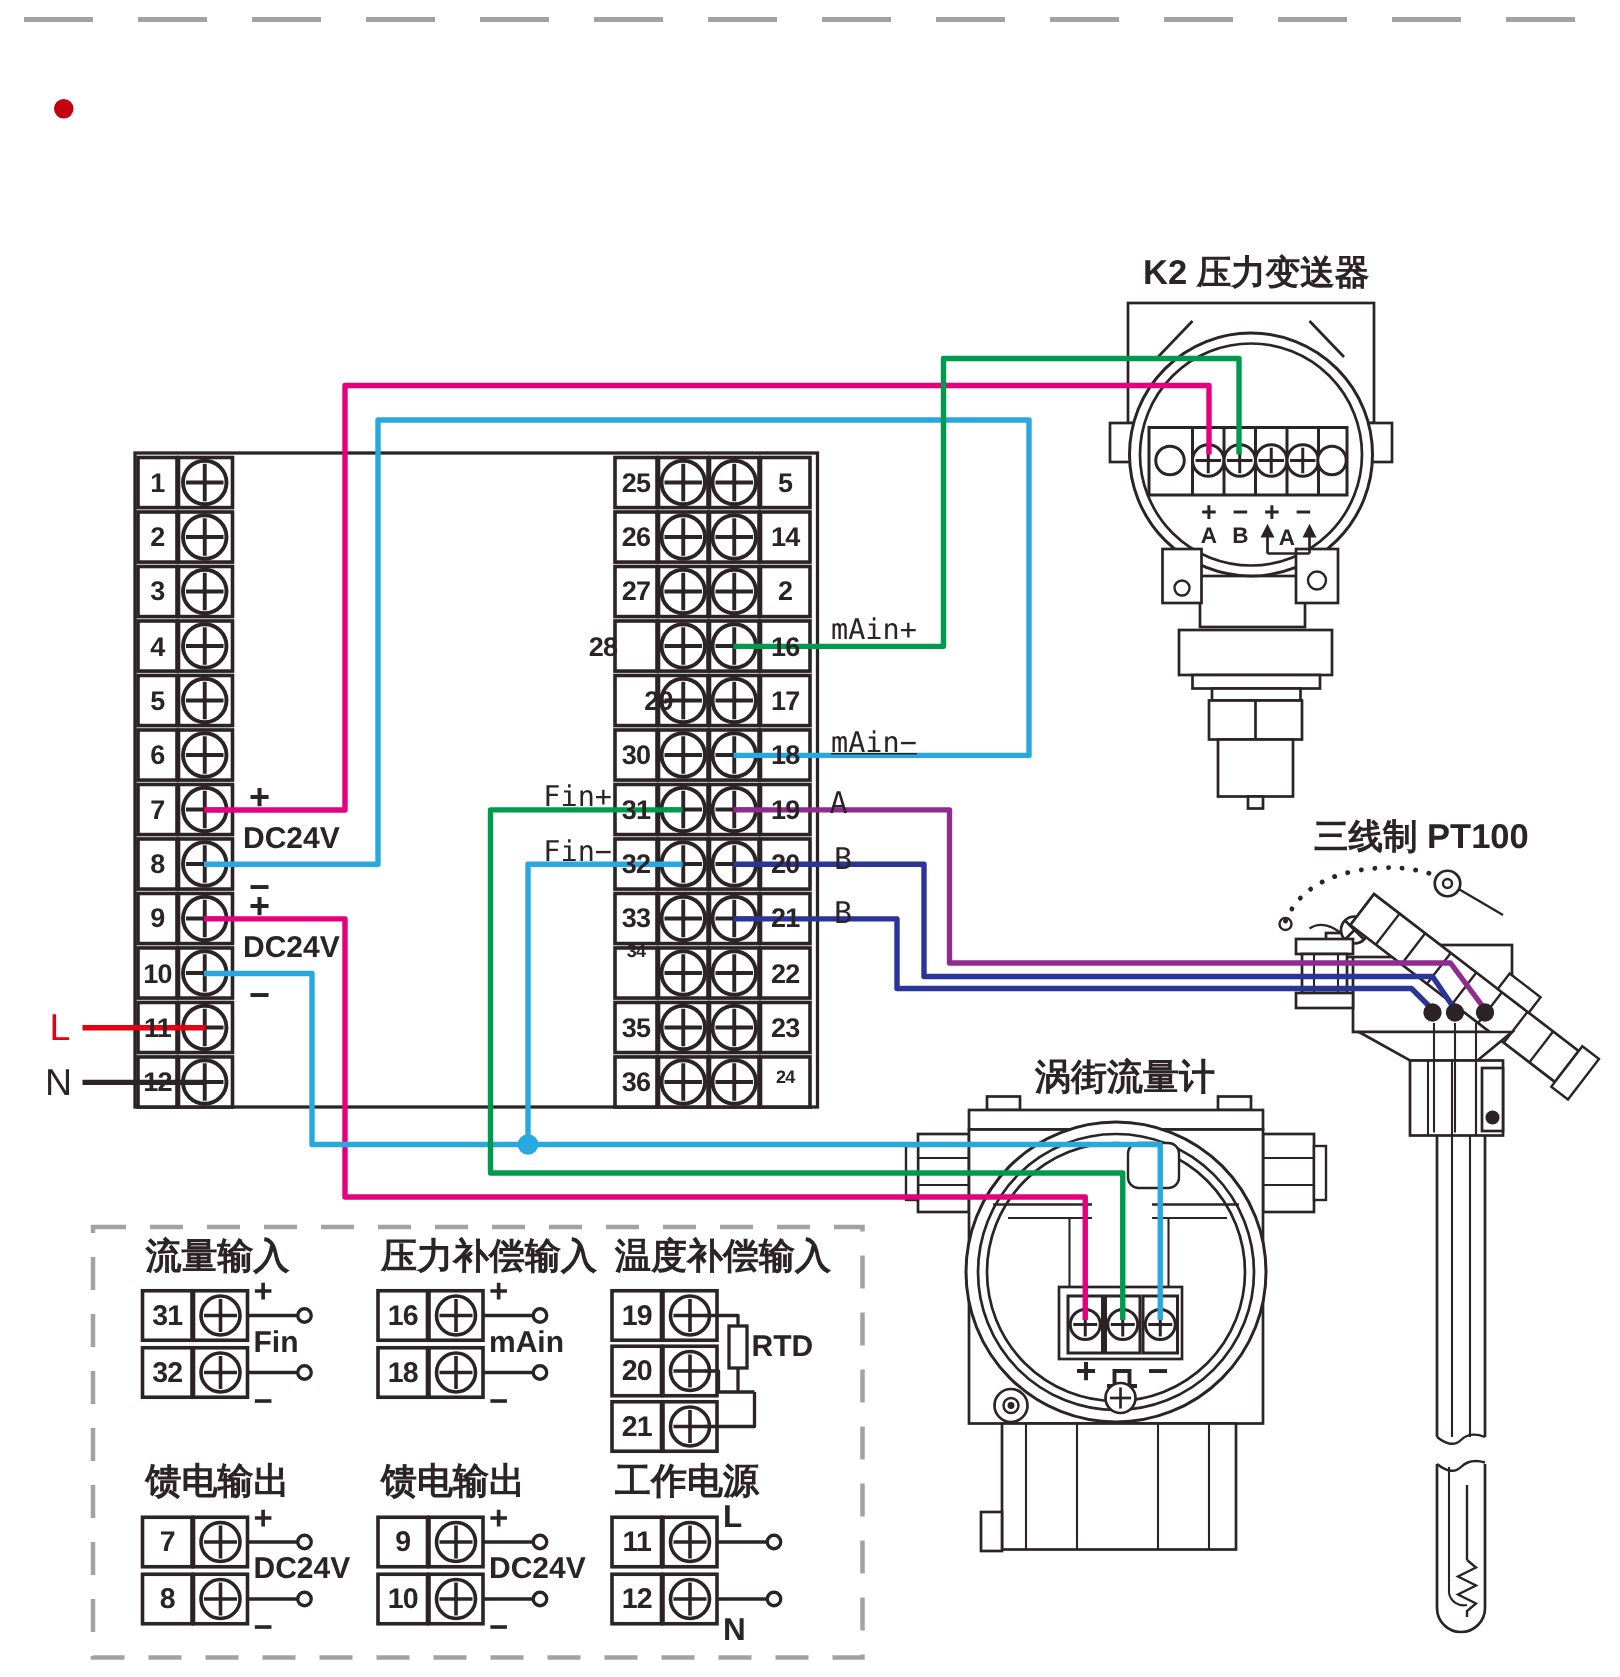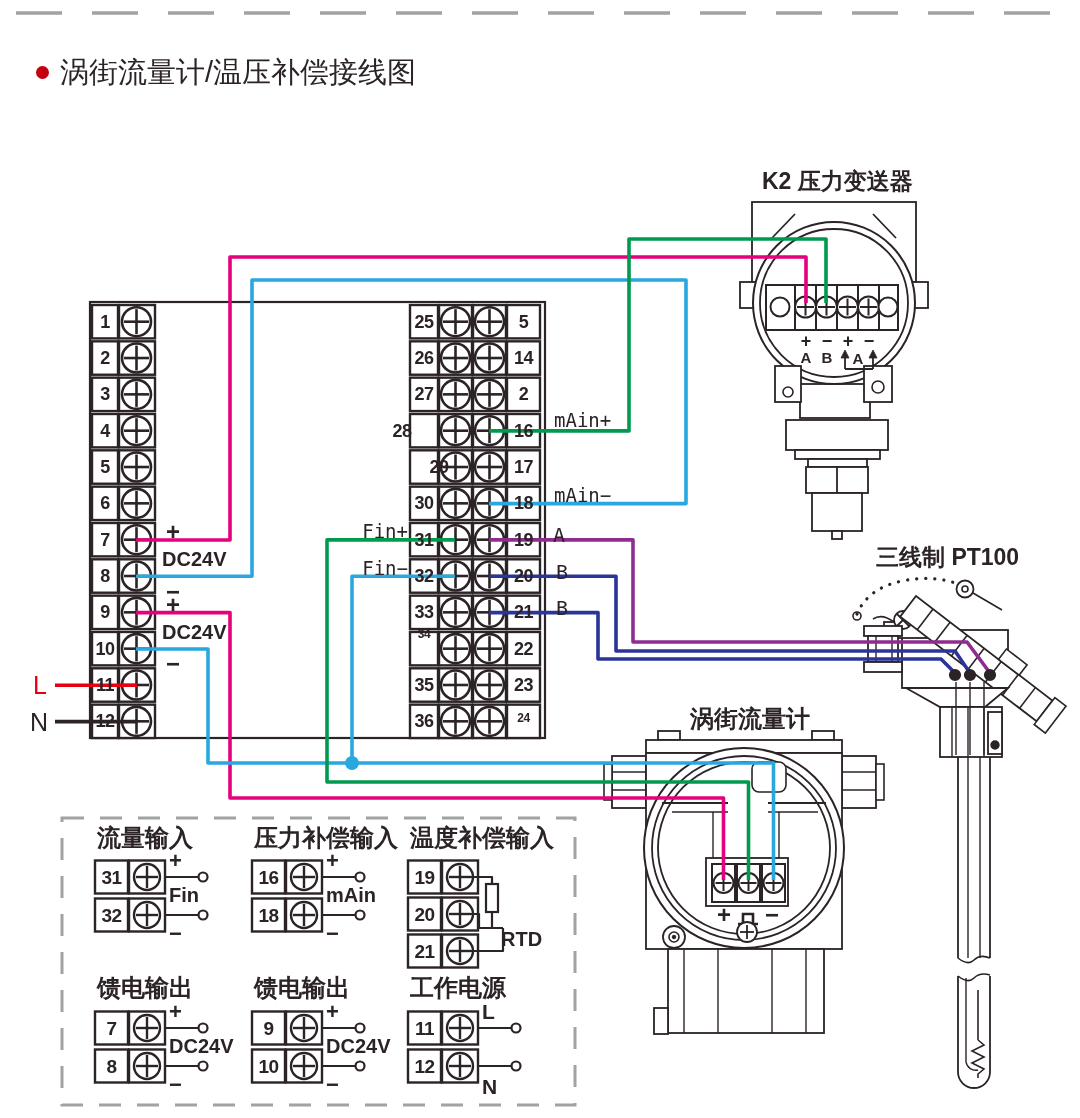--- a/index.html
+++ b/index.html
@@ -446,28 +446,27 @@
       <polyline points="55,685.2 137,685.2" fill="none" stroke="#e60012" stroke-width="3.6" stroke-linejoin="round"></polyline>
       <polyline points="55,721.6 137,721.6" fill="none" stroke="#2b2326" stroke-width="3.6" stroke-linejoin="round"></polyline>
       <circle cx="352" cy="763" r="6" stroke="#29a8e0" stroke-width="1.8" fill="#29a8e0"></circle>
       <circle cx="955" cy="675" r="5.2" stroke="#2b2326" stroke-width="1.8" fill="#2b2326"></circle>
       <circle cx="970" cy="675" r="5.2" stroke="#2b2326" stroke-width="1.8" fill="#2b2326"></circle>
       <circle cx="990" cy="675" r="5.2" stroke="#2b2326" stroke-width="1.8" fill="#2b2326"></circle>
     </svg>
 
   <div id="overlay">
     <div class="bullet" style="left:36px;top:66px;"></div>
-    <div class="lbl" style="left:60px;top:58px;font-size:29px;font-weight:500;">涡街流量计/温压补偿接线图</div>
 
     <div class="lbl b" style="left:762px;top:170px;font-size:23px;">K2 压力变送器</div>
     <div class="lbl b" style="left:876px;top:546px;font-size:23px;">三线制 PT100</div>
     <div class="lbl b" style="left:690px;top:707px;font-size:24px;">涡街流量计</div>
 
     <div class="lbl mono" style="left:554px;top:411px;font-size:19px;">mAin+</div>
-    <div class="lbl mono" style="left:554px;top:486px;font-size:19px;">mAin−</div>
+    <div class="lbl mono" style="left:554px;top:486px;font-size:19px;text-decoration:underline;">mAin−</div>
     <div class="lbl mono" style="left:340px;top:522px;width:68px;text-align:right;font-size:19px;">Fin+</div>
     <div class="lbl mono" style="left:340px;top:559px;width:68px;text-align:right;font-size:19px;">Fin−</div>
     <div class="lbl mono" style="left:553px;top:525px;font-size:20px;">A</div>
     <div class="lbl mono" style="left:556px;top:562px;font-size:20px;">B</div>
     <div class="lbl mono" style="left:556px;top:598px;font-size:20px;">B</div>
 
     <div class="lbl b" style="left:166px;top:520px;font-size:24px;">+</div>
     <div class="lbl b" style="left:162px;top:549px;font-size:20px;">DC24V</div>
     <div class="lbl b" style="left:166px;top:580px;font-size:24px;">−</div>
     <div class="lbl b" style="left:166px;top:593px;font-size:24px;">+</div>
@@ -532,21 +531,21 @@
       <div class="lbl b" style="left: 254px; top: 826px; font-size: 24px;">压力补偿输入</div>
       <div class="tnum" style="left: 252px; top: 868px; width: 33px; font-size: 19px;">16</div>
       <div class="tnum" style="left: 252px; top: 906px; width: 33px; font-size: 19px;">18</div>
       <div class="lbl b" style="left: 326px; top: 850px; font-size: 22px;">+</div>
       <div class="lbl b" style="left: 326px; top: 923px; font-size: 22px;">−</div>
       <div class="lbl b" style="left: 326px; top: 885px; font-size: 20px;">mAin</div>
       <div class="lbl b" style="left: 410px; top: 826px; font-size: 24px;">温度补偿输入</div>
       <div class="tnum" style="left: 408px; top: 868px; width: 33px; font-size: 19px;">19</div>
       <div class="tnum" style="left: 408px; top: 905px; width: 33px; font-size: 19px;">20</div>
       <div class="tnum" style="left: 408px; top: 942px; width: 33px; font-size: 19px;">21</div>
-      <div class="lbl b" style="left: 501px; top: 888px; font-size: 20px; margin-top: 41px;">RTD</div>
+      <div class="lbl b" style="left: 501px; top: 888px; font-size: 20px;">RTD</div>
       <div class="lbl b" style="left: 97px; top: 976px; font-size: 24px;">馈电输出</div>
       <div class="tnum" style="left: 95px; top: 1019px; width: 33px; font-size: 19px;">7</div>
       <div class="tnum" style="left: 95px; top: 1057px; width: 33px; font-size: 19px;">8</div>
       <div class="lbl b" style="left: 169px; top: 1001px; font-size: 22px;">+</div>
       <div class="lbl b" style="left: 169px; top: 1074px; font-size: 22px;">−</div>
       <div class="lbl b" style="left: 169px; top: 1036px; font-size: 20px;">DC24V</div>
       <div class="lbl b" style="left: 254px; top: 976px; font-size: 24px;">馈电输出</div>
       <div class="tnum" style="left: 252px; top: 1019px; width: 33px; font-size: 19px;">9</div>
       <div class="tnum" style="left: 252px; top: 1057px; width: 33px; font-size: 19px;">10</div>
       <div class="lbl b" style="left: 326px; top: 1001px; font-size: 22px;">+</div>

